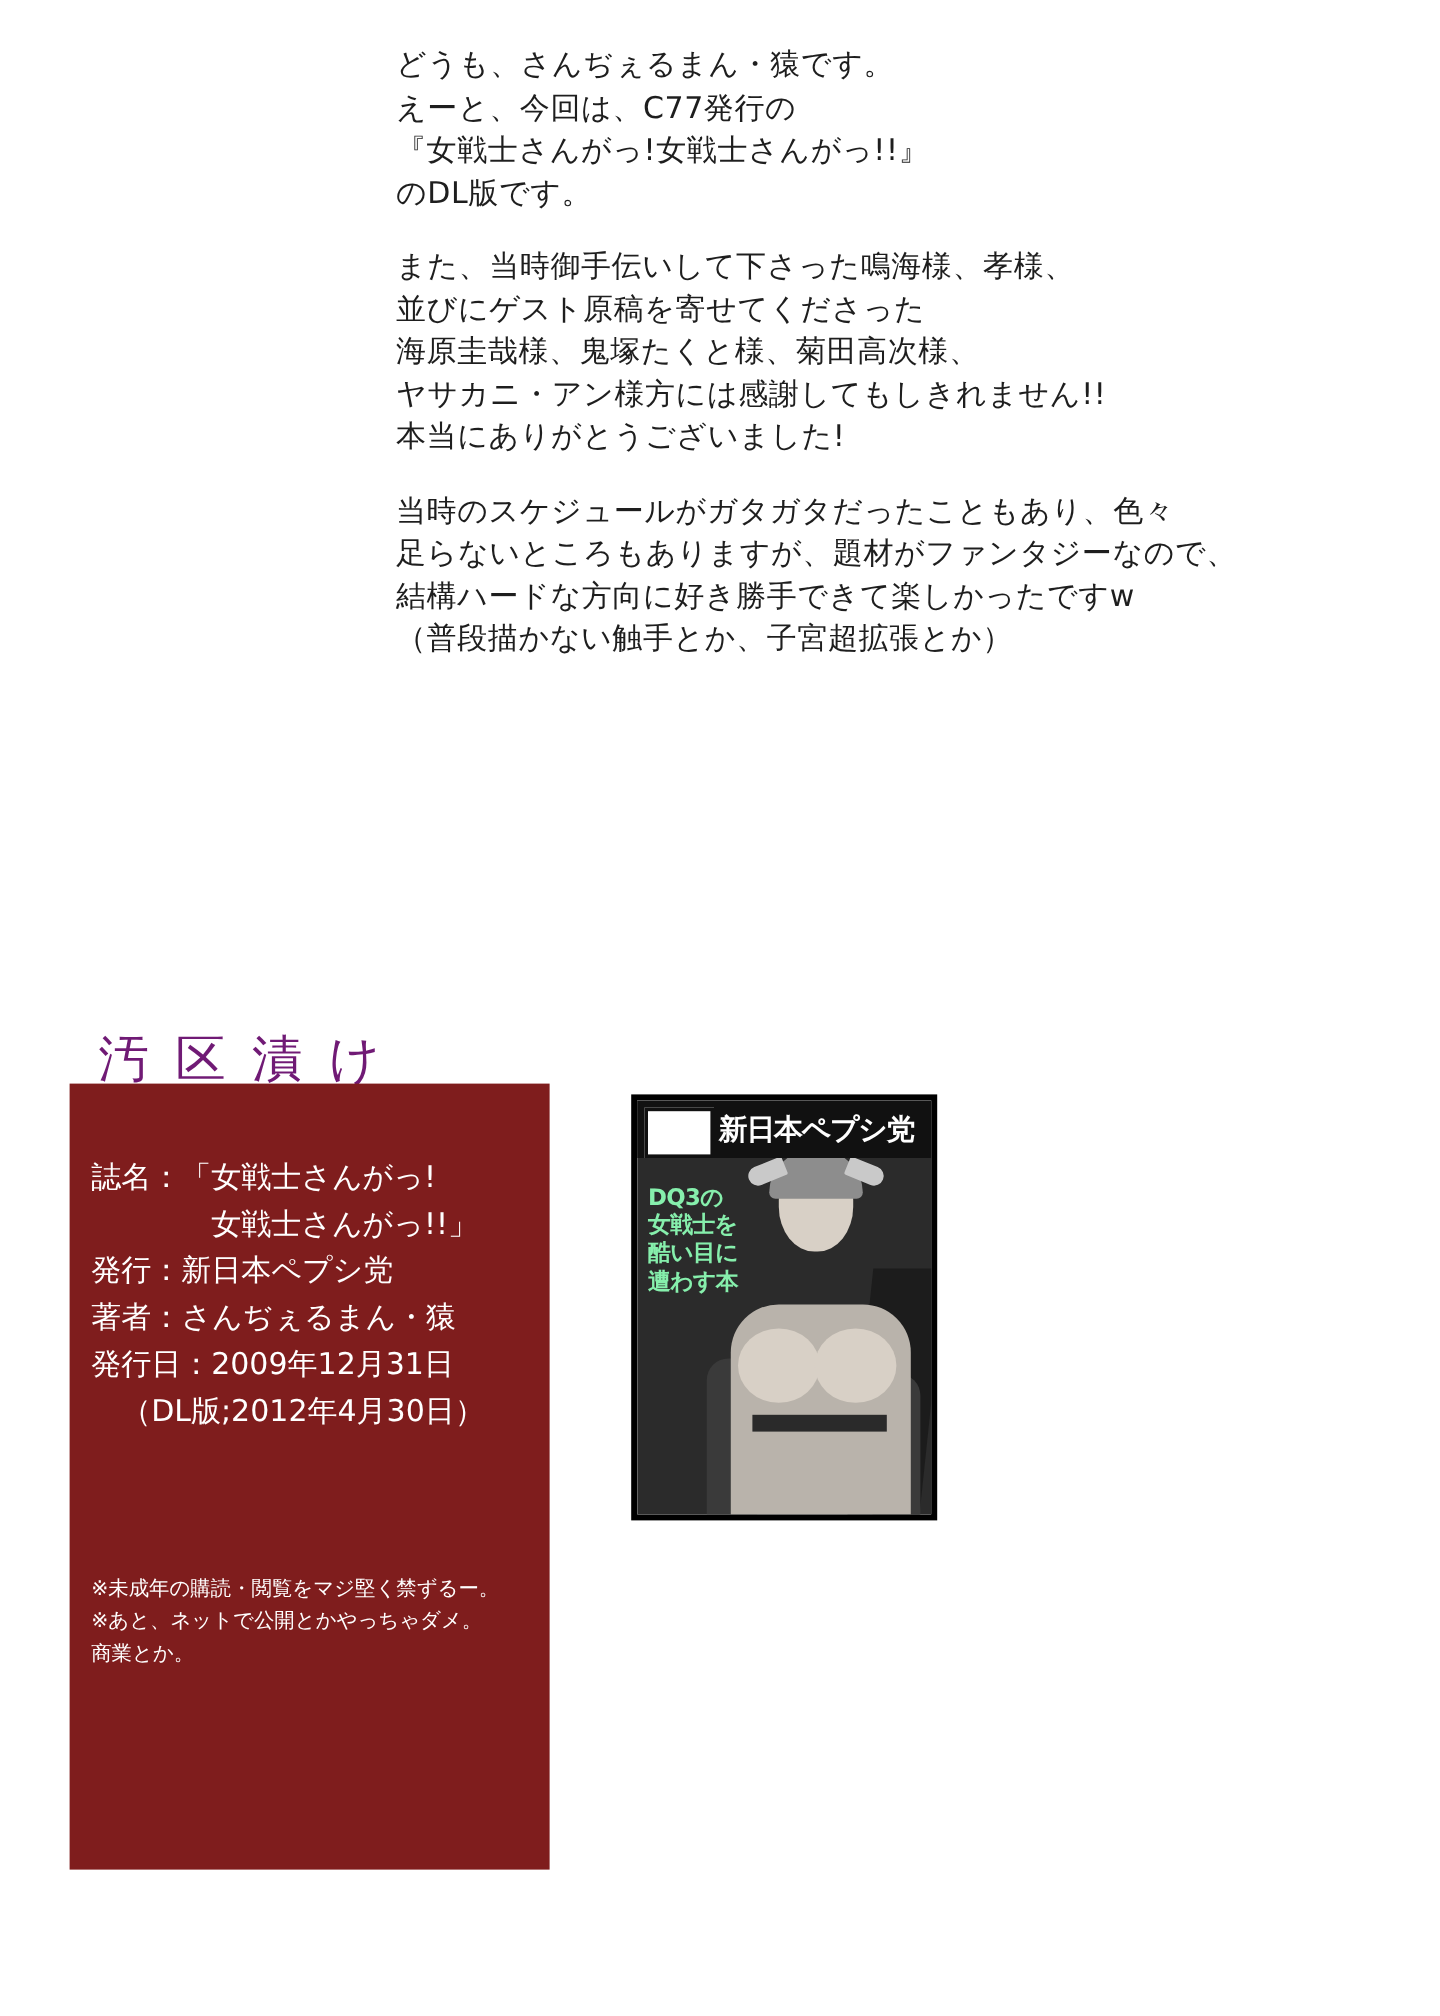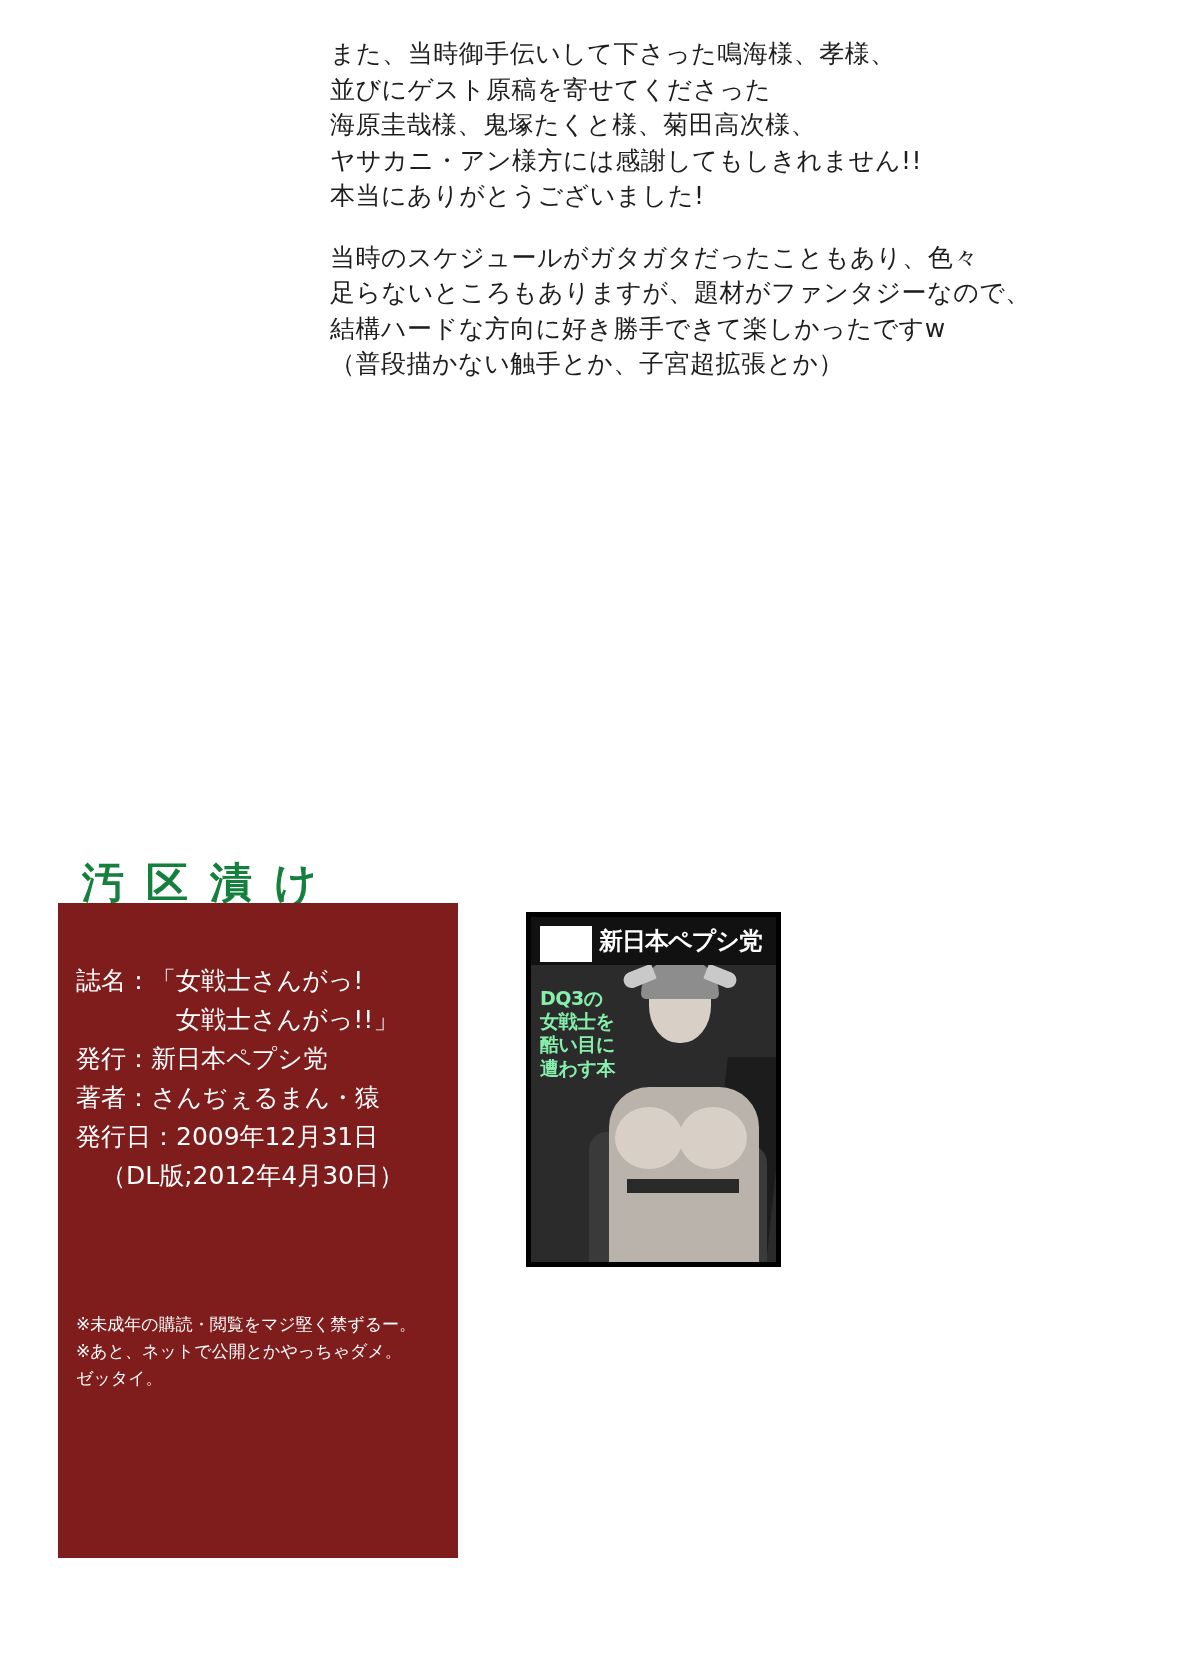--- a/index.html
+++ b/index.html
@@ -33,23 +33,23 @@
     white-space: pre-line;
   }
   .afterword p:last-child { margin-bottom: 0; }
 
   
   .colophon-title {
     position: absolute;
     left: 82px;
     top: 855px;
     font-size: 42px;
-    font-weight: bold;
+    font-weight: normal;
     letter-spacing: 22px;
-    color: #15803d;
+    color: #701a75;
     font-family: "DejaVu Sans", sans-serif;
   }
 
   .colophon-box {
     position: absolute;
     left: 58px;
     top: 903px;
     width: 400px;
     height: 655px;
     background: #7f1d1d;
@@ -230,20 +230,24 @@
     position: absolute;
     left: 96px; top: 262px;
     width: 112px; height: 14px;
     background: #2a2a2a;
   }
 </style>
 </head>
 <body>
 
 <div class="afterword">
+  <p>どうも、さんぢぇるまん・猿です。
+えーと、今回は、C77発行の
+『女戦士さんがっ!女戦士さんがっ!!』
+のDL版です。</p>
   <p>また、当時御手伝いして下さった鳴海様、孝様、
 並びにゲスト原稿を寄せてくださった
 海原圭哉様、鬼塚たくと様、菊田高次様、
 ヤサカニ・アン様方には感謝してもしきれません!!
 本当にありがとうございました!</p>
   <p>当時のスケジュールがガタガタだったこともあり、色々
 足らないところもありますが、題材がファンタジーなので、
 結構ハードな方向に好き勝手できて楽しかったですw
 （普段描かない触手とか、子宮超拡張とか）</p>
 </div>
@@ -252,21 +256,21 @@
 
 <div class="colophon-box">
   <div class="colophon-main">誌名：「女戦士さんがっ!
 　　　　女戦士さんがっ!!」
 発行：新日本ペプシ党
 著者：さんぢぇるまん・猿
 発行日：2009年12月31日
 　（DL版;2012年4月30日）</div>
   <div class="colophon-notes">※未成年の購読・閲覧をマジ堅く禁ずるー。
 ※あと、ネットで公開とかやっちゃダメ。
-ゼッタイ。</div>
+商業とか。</div>
 </div>
 
 <div class="cover-thumb">
   <div class="cover-art">
     <div class="fig-hair"></div>
     <div class="fig-cape"></div>
     <div class="fig-armL"></div>
     <div class="fig-armR"></div>
     <div class="fig-torso"></div>
     <div class="fig-bust-l"></div>

